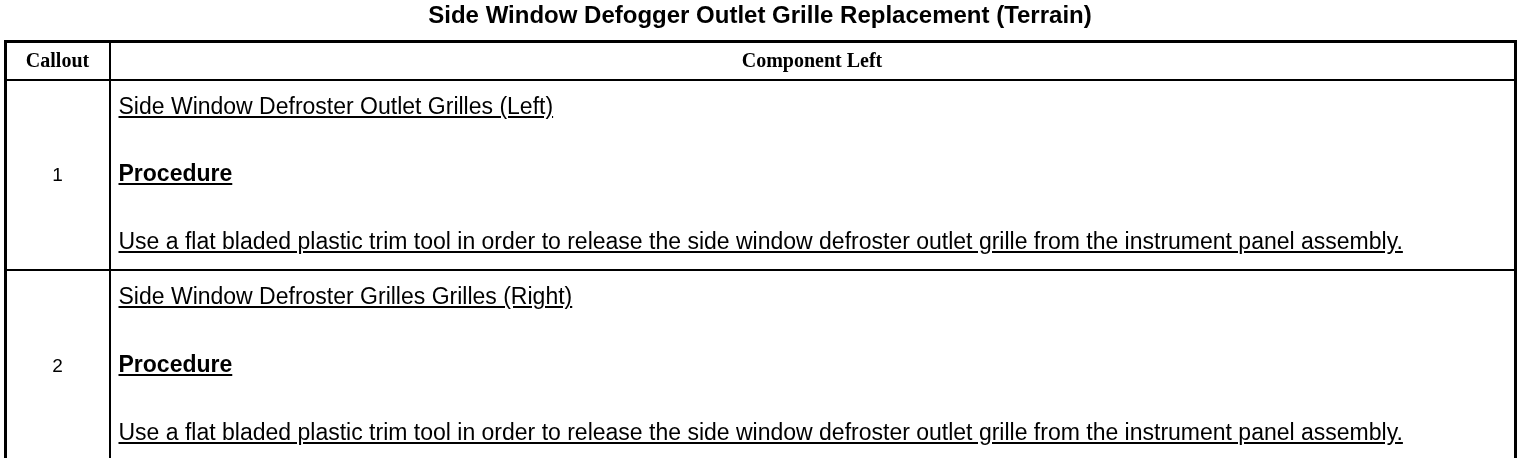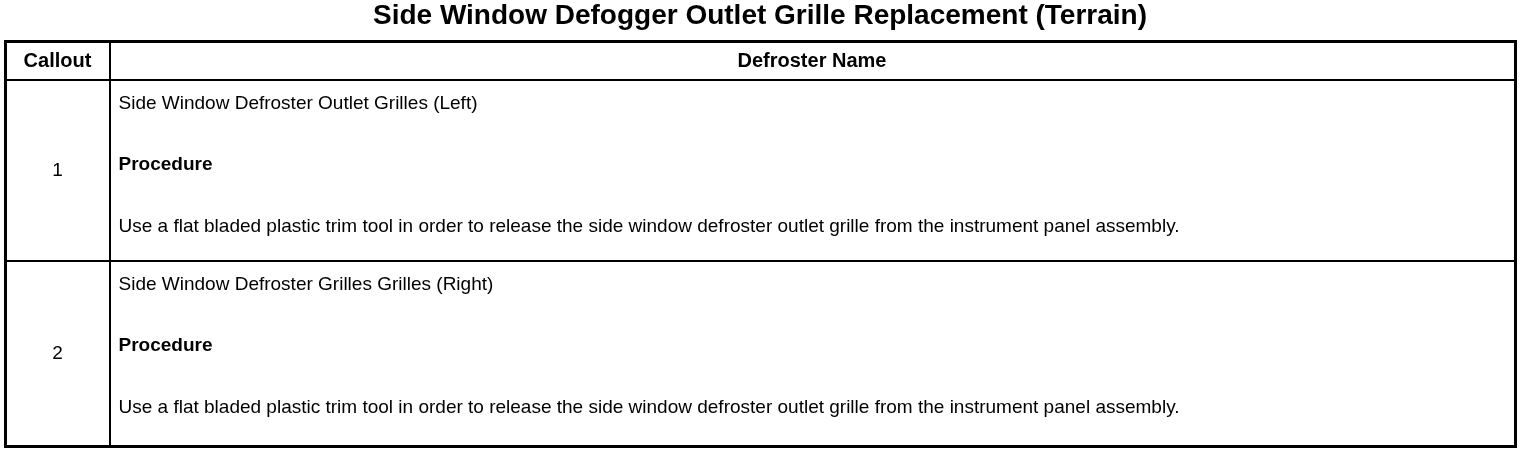--- a/index.html
+++ b/index.html
@@ -9,21 +9,21 @@
     color: #000000;
     font-family: "Liberation Sans", sans-serif;
   }
   .page {
     width: 1520px;
     height: 458px;
     overflow: hidden;
     background: #ffffff;
   }
   .doc-title {
-    font-size: 28px;
+    font-size: 24px;
     font-weight: bold;
     text-align: center;
     padding-top: 3px;
     margin-bottom: 13px;
     line-height: 24px;
   }
   table.callout-table {
     border-collapse: collapse;
     width: 1513px;
     margin: 0 auto;
@@ -38,33 +38,35 @@
     width: 94px;
   }
   tr.header-row {
     height: 38px;
   }
   tr.header-row th {
     font-size: 20px;
     font-weight: bold;
     text-align: center;
     padding: 6px 4px;
+    font-family: Liberation Serif, serif;
   }
   tr.data-row-1 { height: 181px; }
   tr.data-row-2 { height: 186px; }
   td.cell-callout {
     text-align: center;
     vertical-align: middle;
     font-size: 19px;
   }
   td.cell-component {
     vertical-align: top;
     padding: 9px 10px 12px 8px;
-    font-size: 19px;
+    font-size: 23px;
     line-height: 1.42;
+    text-decoration: underline;
   }
   td.cell-component p {
     margin: 0;
   }
   td.cell-component p.proc-label {
     font-weight: bold;
     margin: 35px 0;
   }
   td.cell-component p.proc-text {
     max-width: 1320px;
@@ -74,21 +76,21 @@
 <body>
 
 <div class="page">
 
   <div class="doc-title">Side Window Defogger Outlet Grille Replacement (Terrain)</div>
 
   <table class="callout-table">
     <thead>
       <tr class="header-row">
         <th class="col-callout">Callout</th>
-        <th class="col-component">Defroster Name</th>
+        <th class="col-component">Component Left</th>
       </tr>
     </thead>
     <tbody>
       <tr class="data-row-1">
         <td class="cell-callout">1</td>
         <td class="cell-component">
           <p class="component-name">Side Window Defroster Outlet Grilles (Left)</p>
           <p class="proc-label">Procedure</p>
           <p class="proc-text">Use a flat bladed plastic trim tool in order to release the side window defroster outlet grille from the instrument panel assembly.</p>
         </td>

